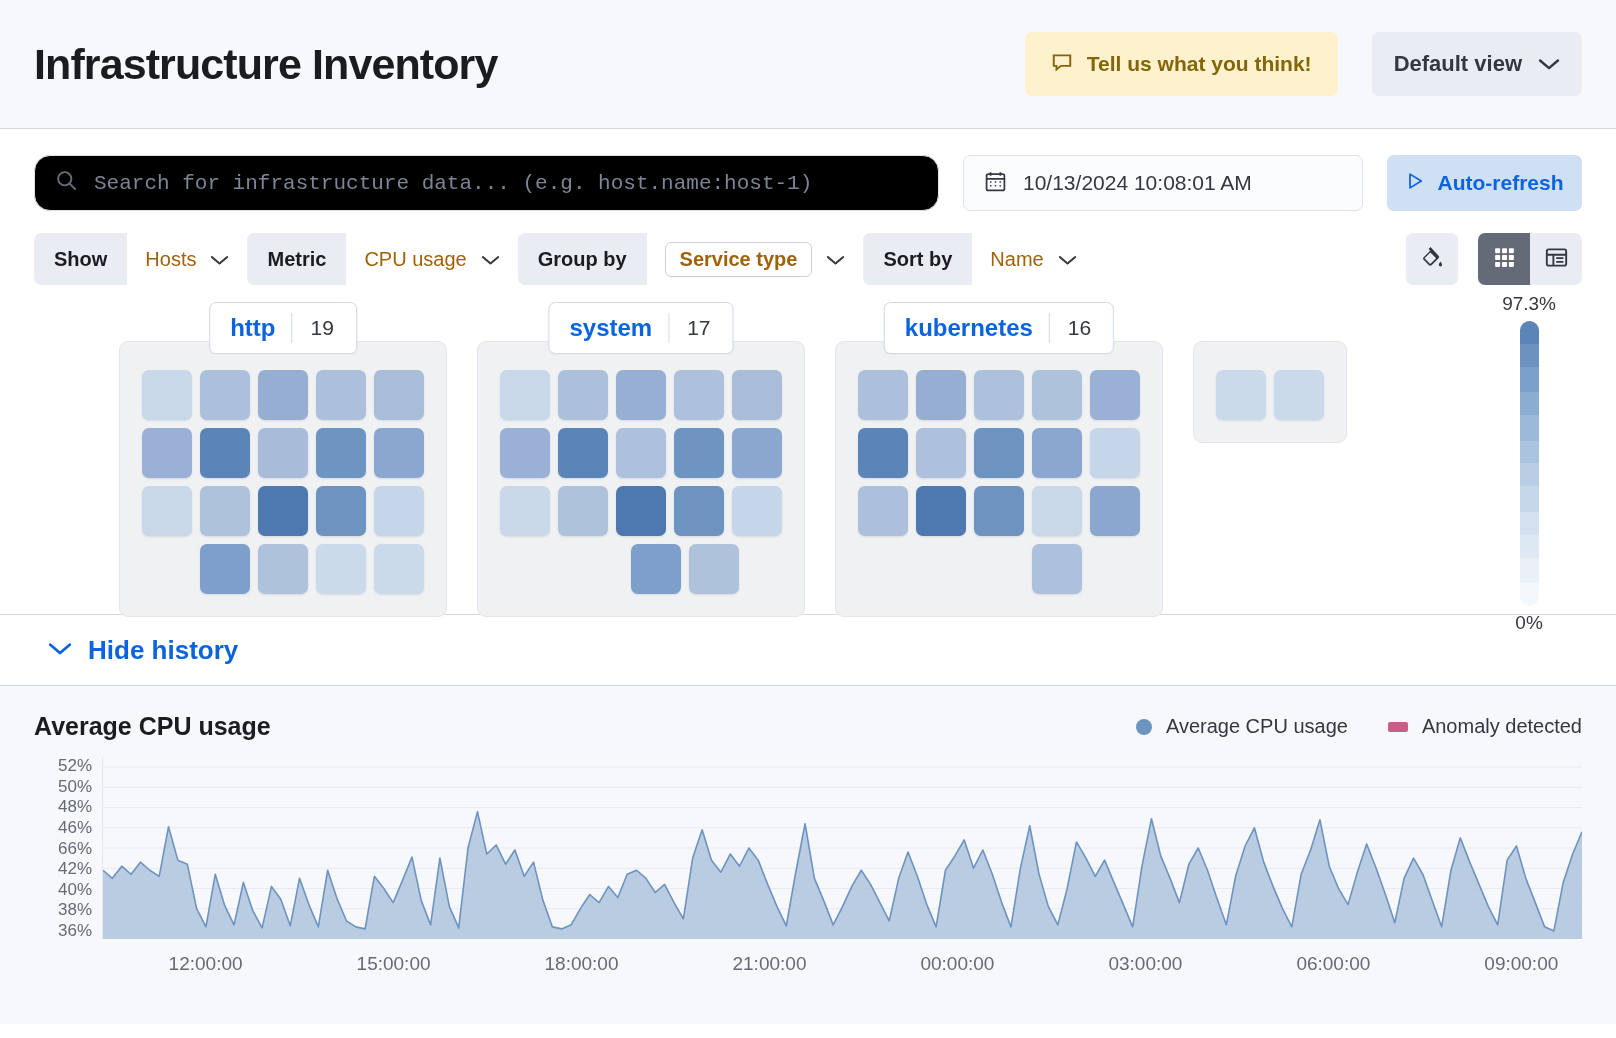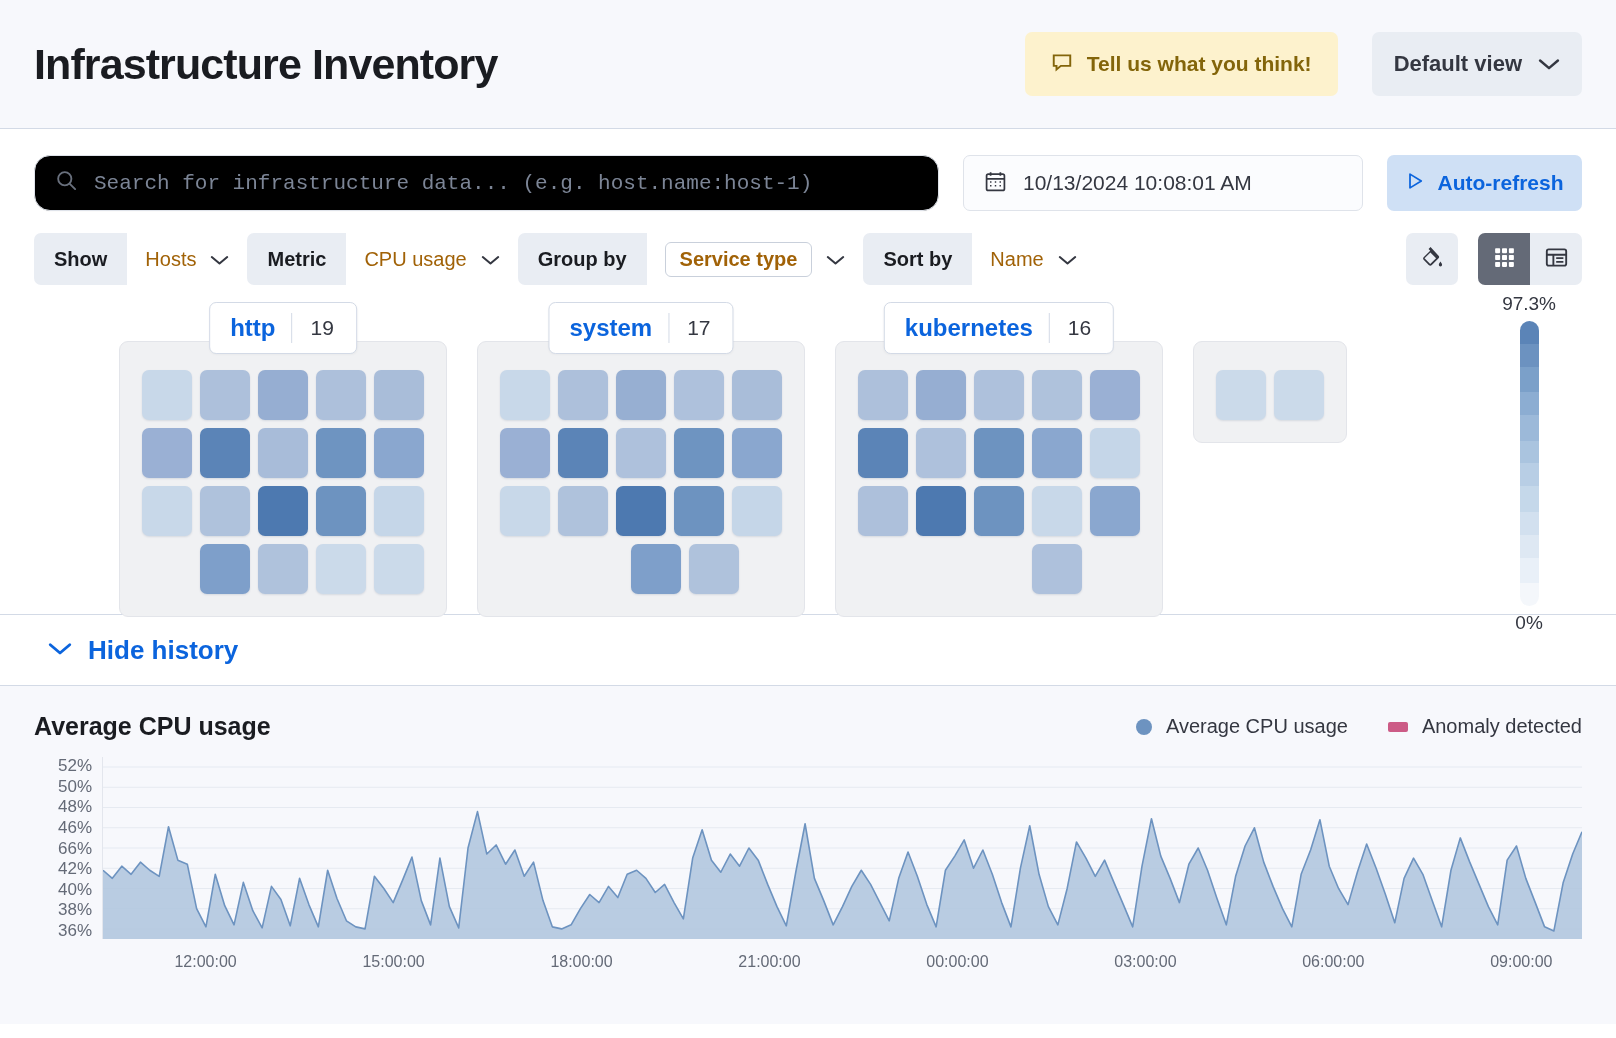--- a/index.html
+++ b/index.html
@@ -292,21 +292,21 @@
   }
   .plot svg { display: block; width: 100%; height: 100%; }
   .x-axis {
     position: absolute;
     left: 68px; right: 0;
     top: 196px;
     height: 30px;
   }
   .x-tick {
     position: absolute;
-    font-size: 16px;
+    font-size: 19px;
     color: #646a77;
     transform: translateX(-50%);
     white-space: nowrap;
   }
 </style>
 </head>
 <body>
 
 <div class="page-header">
   <div class="page-title">Infrastructure Inventory</div>

